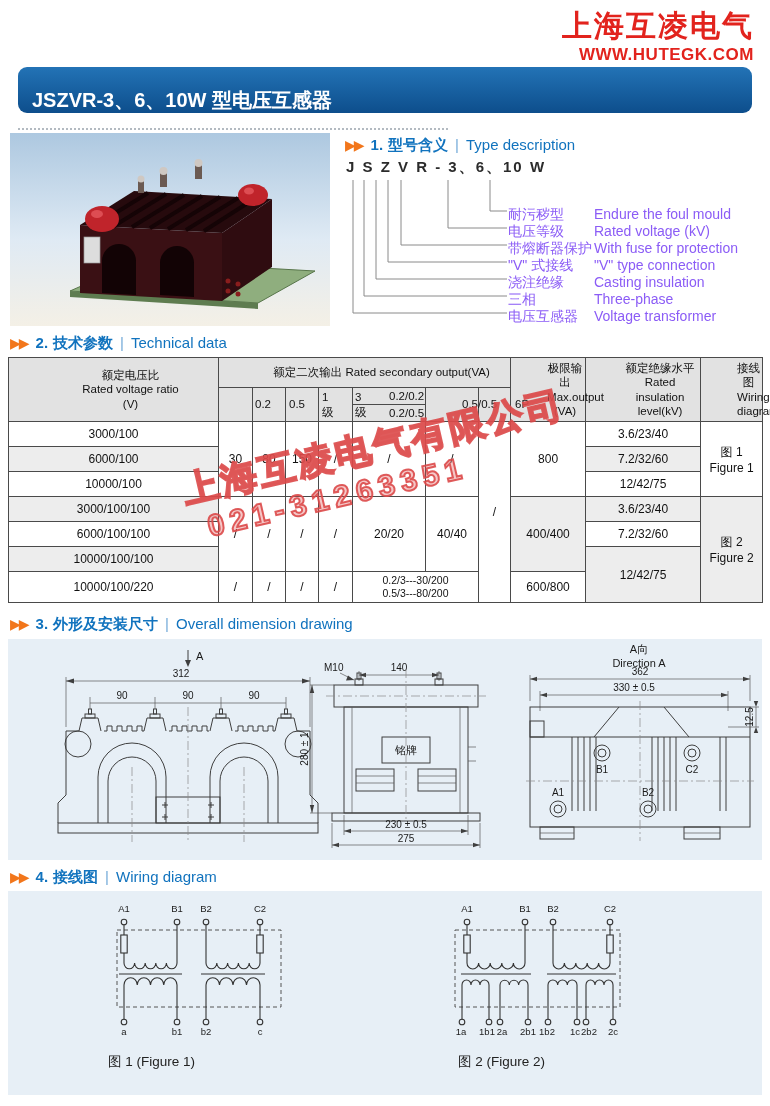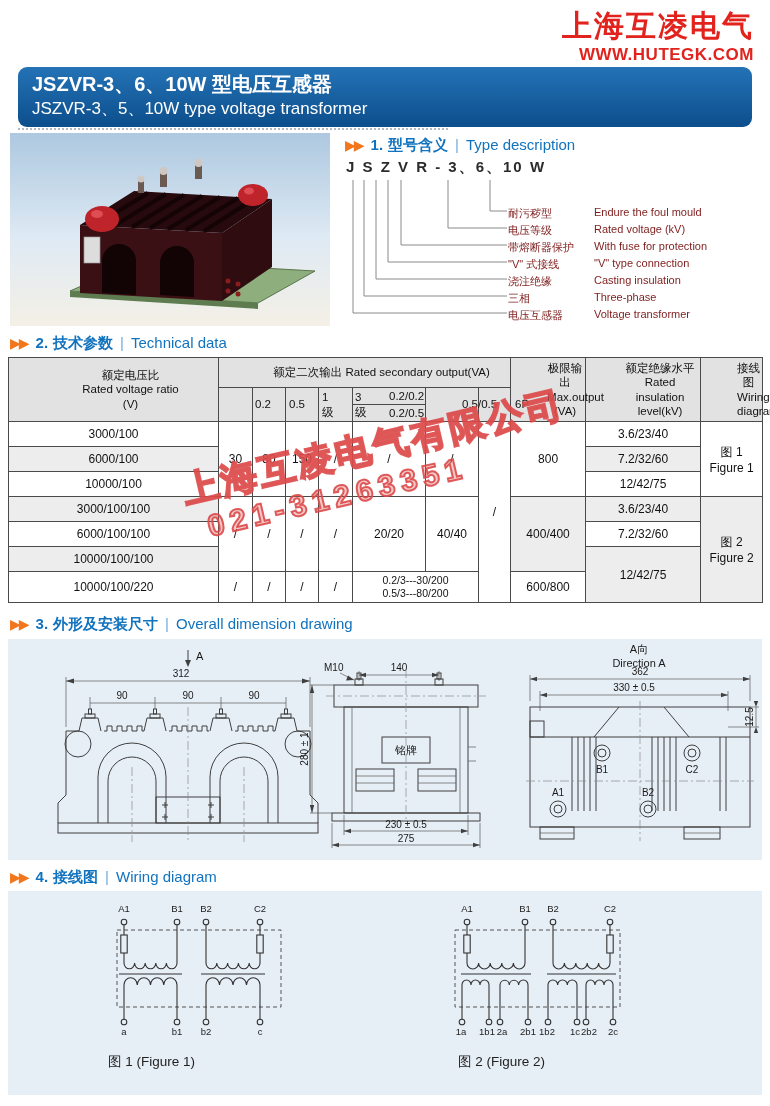--- a/index.html
+++ b/index.html
@@ -5,43 +5,43 @@
   html,body{margin:0;padding:0;background:#fff;}
   .page{position:relative;width:770px;height:1106px;background:#fff;overflow:hidden;
         font-family:"Liberation Sans","DejaVu Sans",sans-serif;}
 
   
   .logo{position:absolute;top:10px;right:16px;text-align:right;}
   .brand{font-size:30px;font-weight:bold;color:#e2231d;letter-spacing:2px;line-height:1.05;}
   .site{font-size:17px;font-weight:bold;color:#e2231d;letter-spacing:.5px;margin-top:3px;}
 
   
-  .titlebar{position:absolute;left:18px;top:67px;width:734px;height:60px;border-radius:9px;
+  .titlebar{position:absolute;left:18px;top:67px;width:734px;height:46px;border-radius:9px;
             background:linear-gradient(180deg,#2373b6,#0d4e8c);color:#fff;
-            padding:5px 0 0 14px;box-sizing:border-box;}
+            padding:21px 0 0 14px;box-sizing:border-box;}
   .t-zh{font-size:20px;font-weight:bold;line-height:25px;}
   .t-en{font-size:17px;line-height:23px;}
   .hdr-divider{position:absolute;left:18px;top:128px;width:430px;border-top:2px dotted #b3bac1;}
 
   
   .sec{position:absolute;display:flex;align-items:baseline;white-space:nowrap;}
   .arrows{color:#f2761b;font-size:14px;letter-spacing:-2px;margin-right:8px;}
   .sec-no,.sec-zh{color:#1173be;font-weight:bold;font-size:15px;}
   .sec-no{margin-right:5px;}
   .sec-sep{color:#74abd9;font-size:15px;margin:0 7px;}
   .sec-en{color:#1173be;font-size:15px;}
 
   
   .photo{position:absolute;left:10px;top:133px;width:320px;height:193px;}
 
   
   .tc-code{position:absolute;left:346px;top:158px;font-size:15px;font-weight:bold;
            color:#2b2b2b;letter-spacing:2px;}
   .tc-lines{position:absolute;left:345px;top:180px;}
-  .tc-row{position:absolute;left:508px;width:256px;height:16px;display:flex;font-size:11px;color:#7f1d1d;}
+  .tc-row{position:absolute;left:508px;width:256px;height:16px;display:flex;font-size:14px;color:#8b5cf6;}
   .tc-zh{width:86px;}
   .tc-en{flex:1;}
 
   
   .tech-table{position:absolute;left:8px;top:357px;width:754px;border-collapse:collapse;
               table-layout:fixed;font-size:12px;color:#111;text-align:center;}
   .tech-table th,.tech-table td{border:1px solid #4a4a4a;padding:0 2px;white-space:pre-line;}
   .tech-table thead th{background:#e2e2e2;font-weight:normal;font-size:11.5px;line-height:1.25;padding-left:36px;}
   .tech-table thead tr:nth-child(1){height:30px;}
   .tech-table thead tr:nth-child(2),.tech-table thead tr:nth-child(3){height:17px;}

